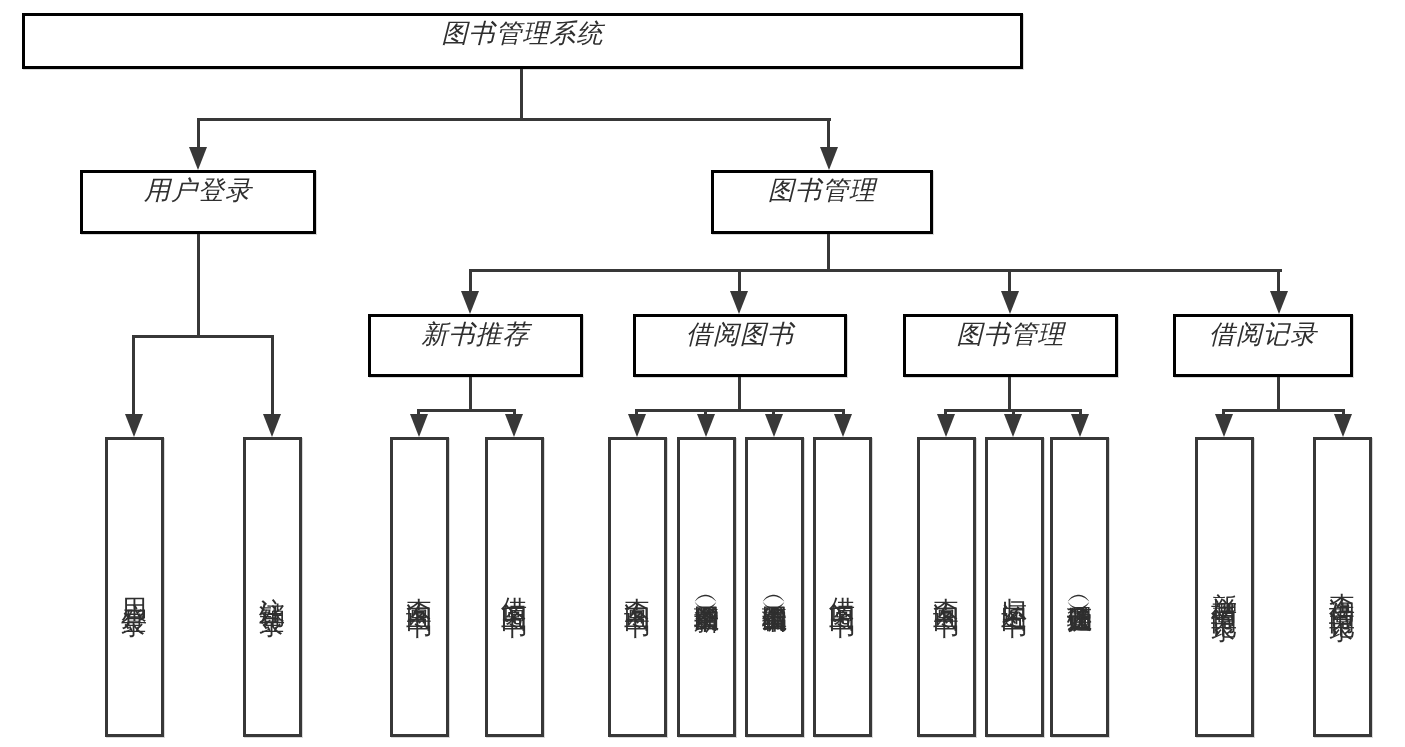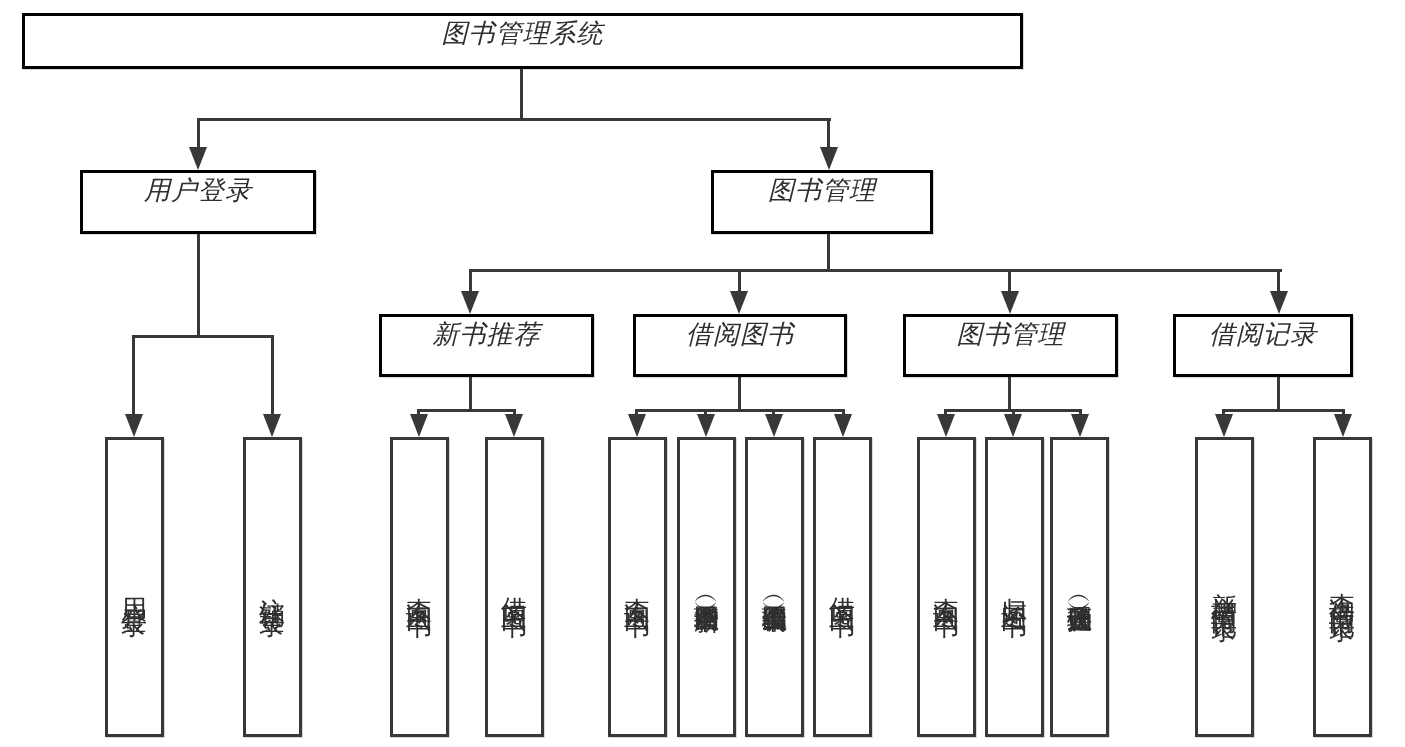--- a/index.html
+++ b/index.html
@@ -116,21 +116,21 @@
   <div class="hline" style="left:469px; top:269px; width:813px;"></div>
   <div class="vline" style="left:469px; top:269px; height:24px;"></div>
   <div class="arrow" style="left:461px; top:291px;"></div>
   <div class="vline" style="left:738px; top:269px; height:24px;"></div>
   <div class="arrow" style="left:730px; top:291px;"></div>
   <div class="vline" style="left:1008px; top:269px; height:24px;"></div>
   <div class="arrow" style="left:1001px; top:291px;"></div>
   <div class="vline" style="left:1277px; top:269px; height:24px;"></div>
   <div class="arrow" style="left:1270px; top:291px;"></div>
 
-  <div class="hbox" style="left:379px; top:314px; width:215px; height:63px;">
+  <div class="hbox" style="left:368px; top:314px; width:215px; height:63px;">
     <span>新书推荐</span>
   </div>
   <div class="hbox" style="left:633px; top:314px; width:214px; height:63px;">
     <span>借阅图书</span>
   </div>
   <div class="hbox" style="left:903px; top:314px; width:215px; height:63px;">
     <span>图书管理</span>
   </div>
   <div class="hbox" style="left:1173px; top:314px; width:180px; height:63px;">
     <span>借阅记录</span>

